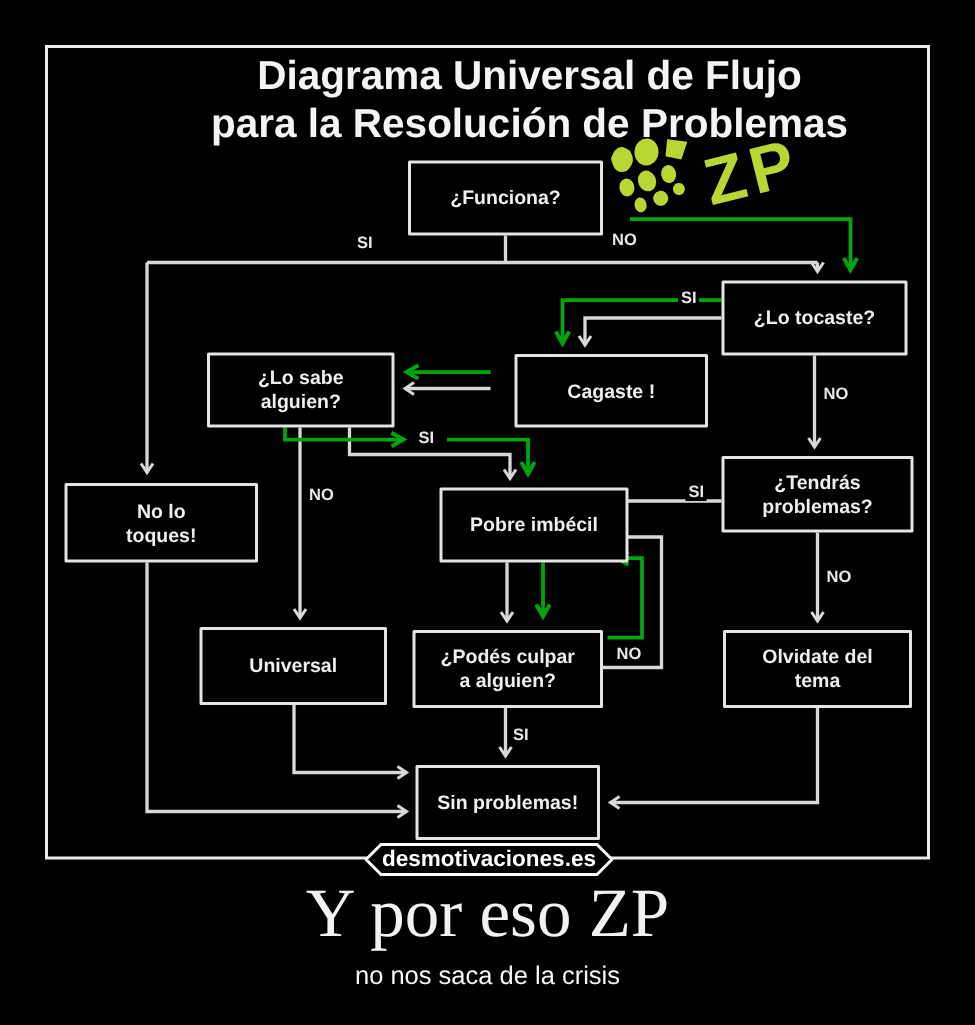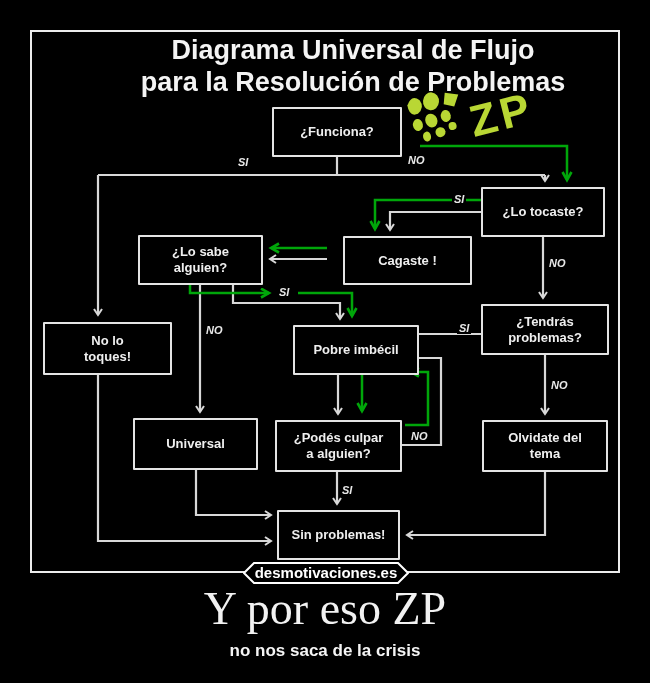--- a/index.html
+++ b/index.html
@@ -12,32 +12,32 @@
          color:#f4f4f4;font-weight:bold;font-size:27px;line-height:32px;
          letter-spacing:0px;margin-left:28px;}
   
   .node{position:absolute;box-sizing:border-box;border:2px solid #e4e4e4;
         background:#000;color:#efefef;font-weight:bold;font-size:13px;
         display:flex;align-items:center;justify-content:center;text-align:center;
         border-radius:1px;line-height:16px;}
   .node span{display:inline-block;}
   
   .elabel{position:absolute;color:#e8e8e8;font-weight:bold;font-size:11px;
-          background:#000;padding:0 2px;line-height:12px;font-style:italic;}
+          background:#000;padding:0 2px;line-height:12px;}
   .art{position:absolute;left:0;top:0;pointer-events:none;}
   
   .badge-svg{position:absolute;left:243px;top:562px;}
   .badge-text{position:absolute;left:243px;top:564px;width:166px;text-align:center;
               color:#fff;font-weight:bold;font-size:15px;letter-spacing:0px;}
   
   .caption{position:absolute;left:0;top:584px;width:650px;text-align:center;
            color:#f2f2f2;font-family:"Liberation Serif",serif;font-size:46px;
            line-height:50px;}
   .subcaption{position:absolute;left:0;top:641px;width:650px;text-align:center;
-              color:#f5f5f5;font-weight:bold;font-size:17px;}
+              color:#f5f5f5;font-weight:normal;font-size:17px;}
 </style>
 </head>
 <body>
 
 <div class="page">
 
   <div class="frame"></div>
 
   <div class="title">
     <div>Diagrama Universal de Flujo</div>

